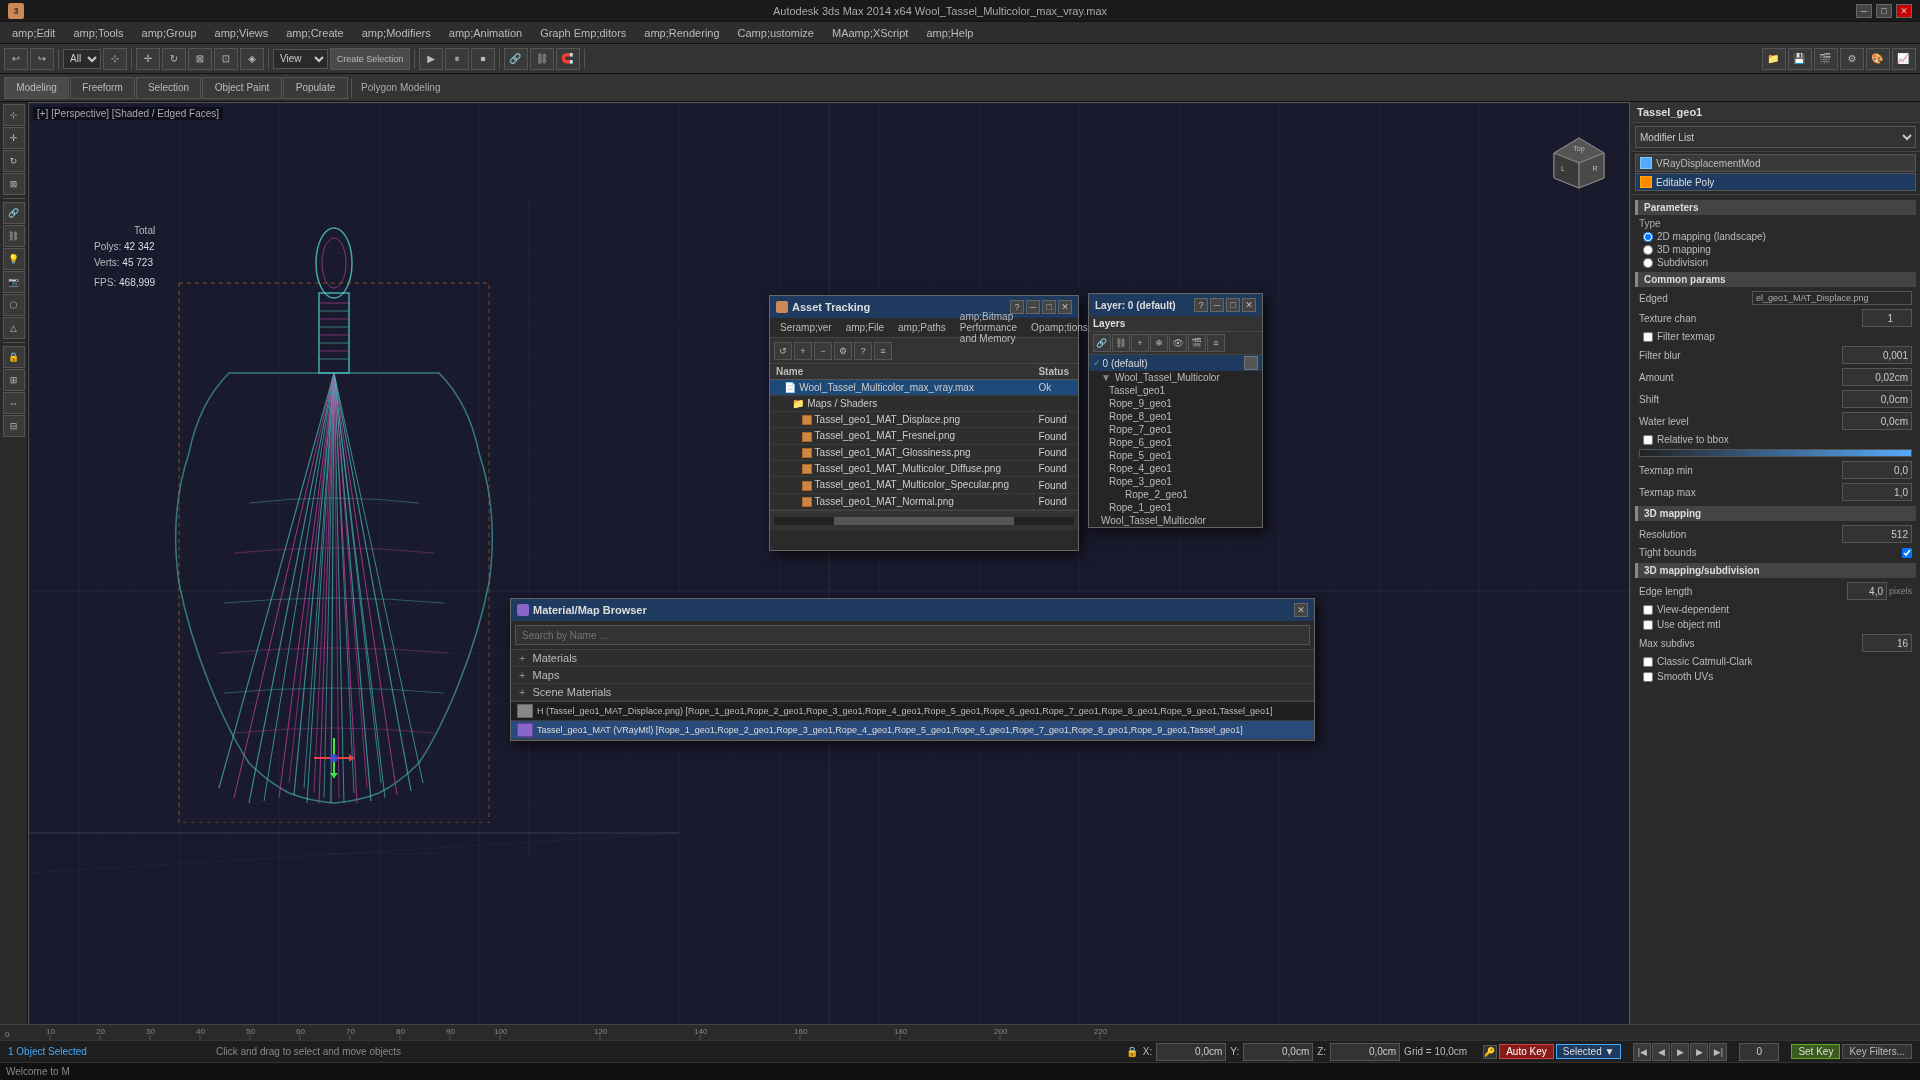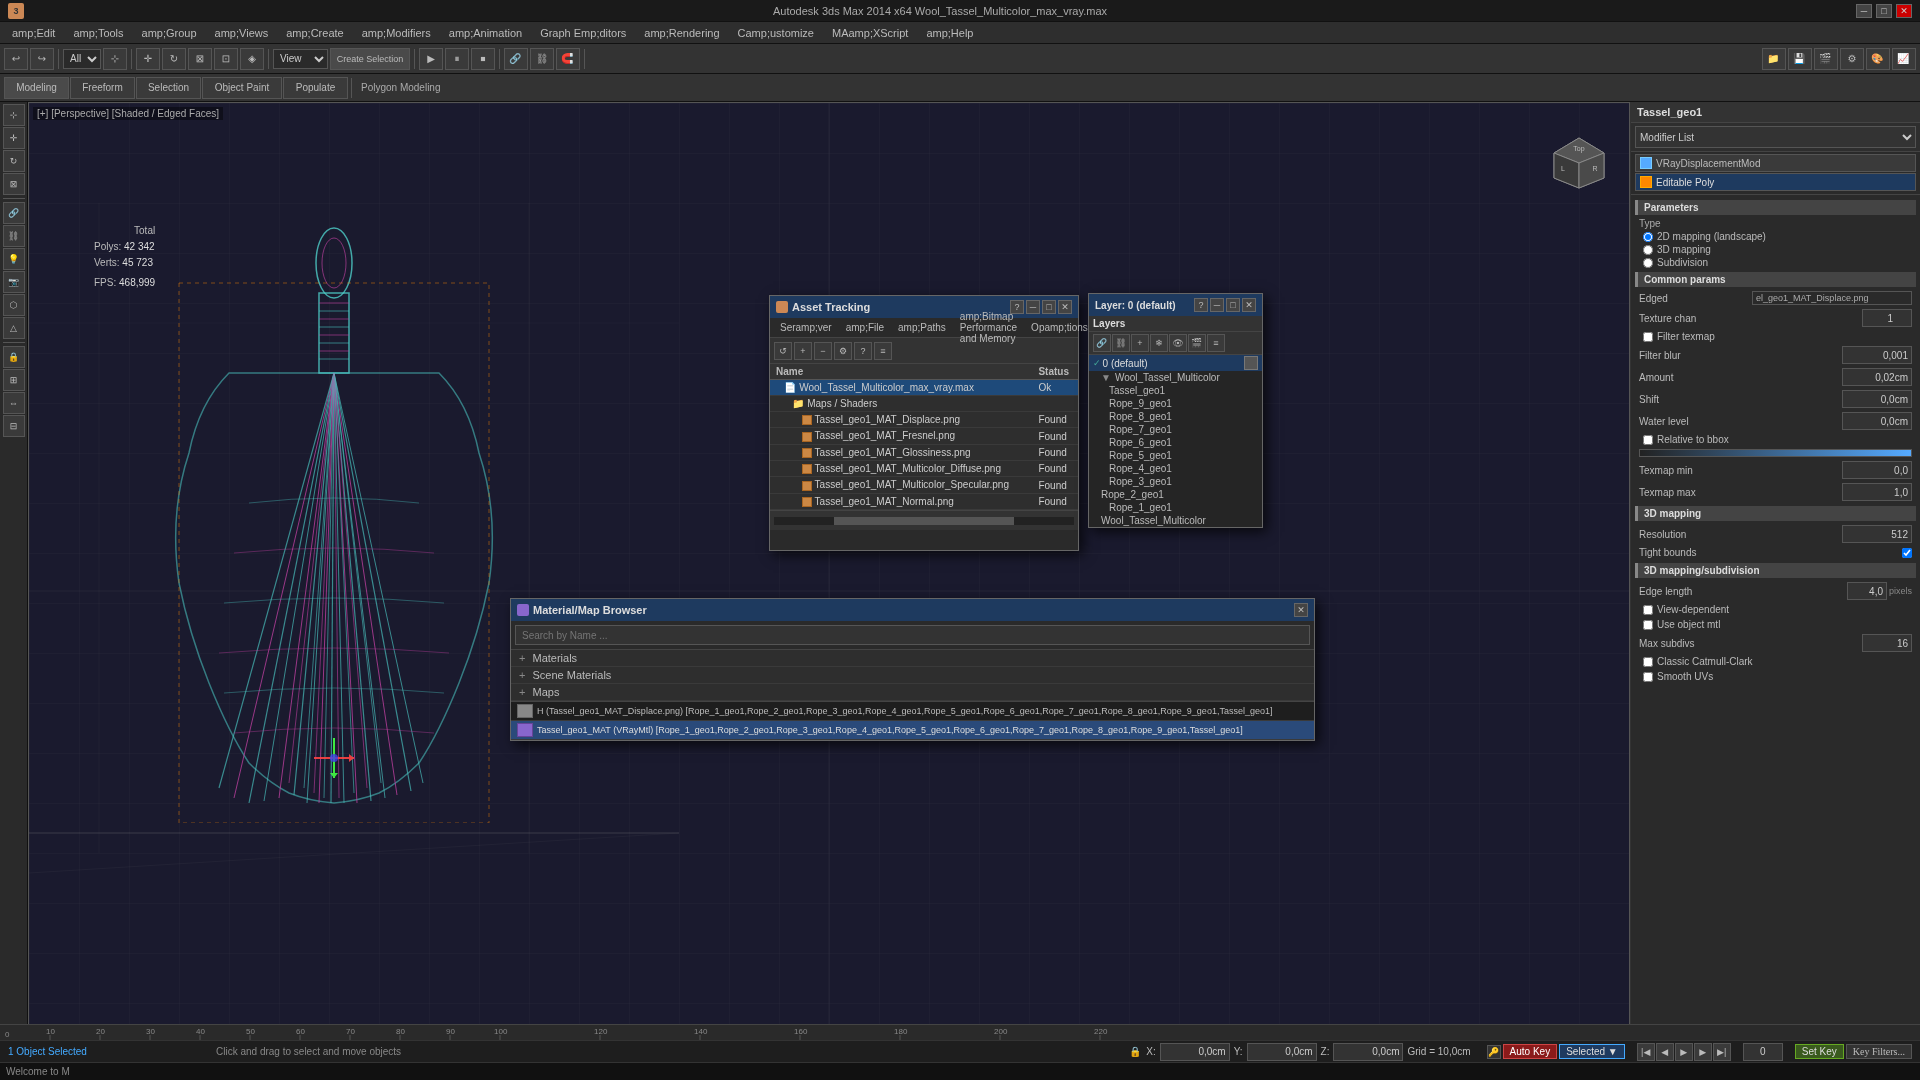--- a/index.html
+++ b/index.html
@@ -543,25 +543,25 @@
   <div style="padding:4px;background:#2a2a2a;border-bottom:1px solid #444;">
     <input type="text" placeholder="Search by Name ..." style="background: rgb(51, 51, 51); border: 1px solid rgb(85, 85, 85); color: rgb(204, 204, 204); font-size: 10px; height: 20px; padding: 0px 6px; width: 100%;">
   </div>
   <div>
     <div class="mat-section">
       <span class="mat-expand">+</span>
       <span class="mat-section-label">Materials</span>
     </div>
     <div class="mat-section">
       <span class="mat-expand">+</span>
-      <span class="mat-section-label">Scene Materials</span>
+      <span class="mat-section-label">Maps</span>
     </div>
     <div class="mat-section">
       <span class="mat-expand">+</span>
-      <span class="mat-section-label">Maps</span>
+      <span class="mat-section-label">Scene Materials</span>
     </div>
   </div>
   <div style="background:#1e1e1e;border-top:1px solid #444;">
     <div class="scene-mat-row">
       <div style="width:16px;height:14px;background:#888;border:1px solid #666;display:inline-block;flex-shrink:0;"></div>
       <span style="font-size:9px;color:#bbb;overflow:hidden;text-overflow:ellipsis;white-space:nowrap;">H (Tassel_geo1_MAT_Displace.png) [Rope_1_geo1,Rope_2_geo1,Rope_3_geo1,Rope_4_geo1,Rope_5_geo1,Rope_6_geo1,Rope_7_geo1,Rope_8_geo1,Rope_9_geo1,Tassel_geo1]</span>
     </div>
     <div class="scene-mat-row scene-mat-selected">
       <div style="width:16px;height:14px;background:#8866cc;border:1px solid #664499;display:inline-block;flex-shrink:0;"></div>
       <span style="font-size:9px;color:#ddd;overflow:hidden;text-overflow:ellipsis;white-space:nowrap;">Tassel_geo1_MAT (VRayMtl) [Rope_1_geo1,Rope_2_geo1,Rope_3_geo1,Rope_4_geo1,Rope_5_geo1,Rope_6_geo1,Rope_7_geo1,Rope_8_geo1,Rope_9_geo1,Tassel_geo1]</span>
@@ -618,21 +618,21 @@
     </div>
     <div class="layer-row" style="padding-left:20px;">
       <span style="color:#bbb;font-size:10px;">Rope_5_geo1</span>
     </div>
     <div class="layer-row" style="padding-left:20px;">
       <span style="color:#bbb;font-size:10px;">Rope_4_geo1</span>
     </div>
     <div class="layer-row" style="padding-left:20px;">
       <span style="color:#bbb;font-size:10px;">Rope_3_geo1</span>
     </div>
-    <div class="layer-row" style="padding-left:12px;">
+    <div class="layer-row" style="padding-left:36px;">
       <span style="color:#bbb;font-size:10px;">Rope_2_geo1</span>
     </div>
     <div class="layer-row" style="padding-left:20px;">
       <span style="color:#bbb;font-size:10px;">Rope_1_geo1</span>
     </div>
     <div class="layer-row" style="padding-left:12px;">
       <span style="color:#bbb;font-size:10px;">Wool_Tassel_Multicolor</span>
     </div>
   </div>
 </div>
@@ -715,20 +715,20 @@
       <div class="mini-btn">▶</div>
       <div class="mini-btn">▶|</div>
     </div>
 
     <div style="display:flex;align-items:center;gap:2px;margin-left:4px;">
       <input type="text" style="width: 40px; background: rgb(51, 51, 51); border: 1px solid rgb(85, 85, 85); color: rgb(204, 204, 204); font-size: 10px; height: 18px; padding: 0px 3px; text-align: center;" value="0">
     </div>
 
     <div style="display:flex;align-items:center;gap:2px;margin-left:4px;">
       <div style="background:#3a5a1e;color:#ddd;font-size:10px;padding:1px 6px;cursor:pointer;border:1px solid #6a2;">Set Key</div>
-      <div style="color:#bbb;font-size:10px;padding:1px 6px;cursor:pointer;border:1px solid #555;background:#333;font-family:Liberation Serif, serif;">Key Filters...</div>
+      <div style="color:#bbb;font-size:10px;padding:1px 6px;cursor:pointer;border:1px solid #555;background:#333;">Key Filters...</div>
     </div>
   </div>
 
   <div style="height:18px;background:#111;border-top:1px solid #333;display:flex;align-items:center;padding:0 6px;">
     <span style="color:#888;font-size:10px;">Welcome to M</span>
   </div>
 </div>
 
 </body></html>

